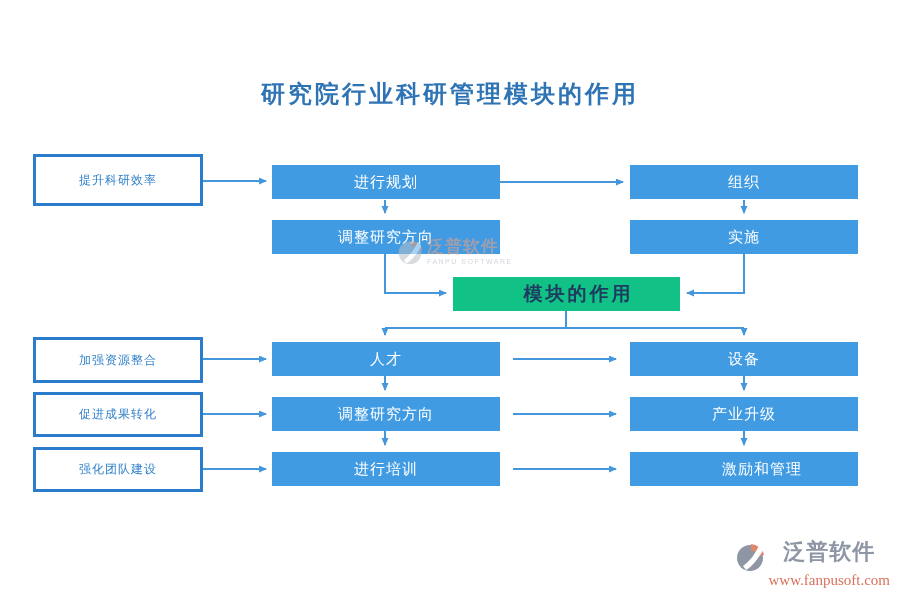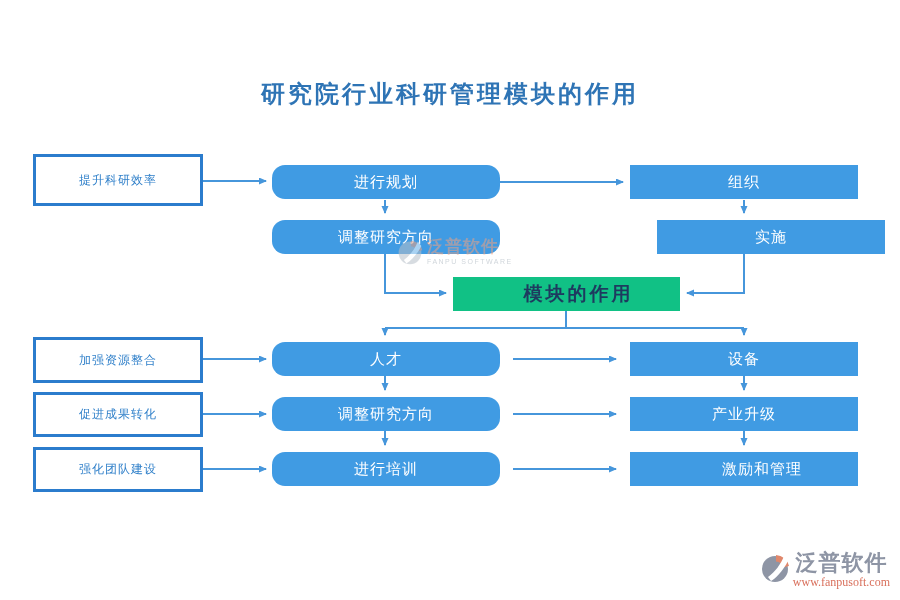--- a/index.html
+++ b/index.html
@@ -23,38 +23,38 @@
   }
   .node-blue{
     background:#409BE3;color:#fff;font-size:15px;letter-spacing:1px;
     width:228px;height:34px;
   }
   .node-green{
     background:#11C185;color:#1E3A5F;
     font-family:"Liberation Serif",serif;font-size:19px;font-weight:700;letter-spacing:3px;
     left:453px;width:227px;top:277px;height:34px;padding-left:24px;
   }
-  .col-mid{left:272px;border-radius:13px;}
+  .col-mid{left:272px;}
   .col-right{left:630px;}
   svg.wires{position:absolute;top:0;left:0;pointer-events:none;}
   .watermark{
     position:absolute;left:396px;top:238px;display:flex;align-items:flex-start;gap:3px;
     opacity:.55;z-index:5;
   }
   .watermark .wm-txt{display:flex;flex-direction:column;line-height:1;}
   .wm-brand{font-family:"Liberation Serif",serif;font-size:17px;font-weight:700;
     color:#EBA183;letter-spacing:1px;}
   .wm-sub{font-size:7px;color:#AAB4BE;letter-spacing:1.5px;margin-top:3px;}
   .footer-logo{
     position:absolute;right:10px;bottom:12px;display:flex;align-items:flex-start;gap:2px;
   }
   .footer-logo .fl-txt{display:flex;flex-direction:column;line-height:1;align-items:center;}
   .fl-brand{font-family:"Liberation Serif",serif;font-size:22px;font-weight:700;
     color:#8E95A5;letter-spacing:1px;}
-  .fl-url{font-family:"Liberation Serif",serif;font-size:12px;color:#D9705C;margin-top:2px;}
+  .fl-url{font-family:"Liberation Serif",serif;font-size:15px;color:#D9705C;margin-top:10px;}
 </style>
 </head>
 <body>
 
 <div id="canvas">
 
   <div class="title">研究院行业科研管理模块的作用</div>
 
   <svg class="wires" width="900" height="600" viewBox="0 0 900 600">
     <defs>
@@ -94,21 +94,21 @@
   </svg>
 
   <div class="node node-left" style="top:154px;height:52px;">提升科研效率</div>
   <div class="node node-left" style="top:337px;height:46px;">加强资源整合</div>
   <div class="node node-left" style="top:392px;height:45px;">促进成果转化</div>
   <div class="node node-left" style="top:447px;height:45px;">强化团队建设</div>
 
   <div class="node node-blue col-mid" style="top:165px;">进行规划</div>
   <div class="node node-blue col-right" style="top:165px;">组织</div>
   <div class="node node-blue col-mid" style="top:220px;">调整研究方向</div>
-  <div class="node node-blue col-right" style="top:220px;margin-left:27px;">实施</div>
+  <div class="node node-blue col-right" style="top:220px;">实施</div>
 
   <div class="node node-green">模块的作用</div>
 
   <div class="node node-blue col-mid" style="top:342px;">人才</div>
   <div class="node node-blue col-right" style="top:342px;">设备</div>
   <div class="node node-blue col-mid" style="top:397px;">调整研究方向</div>
   <div class="node node-blue col-right" style="top:397px;">产业升级</div>
   <div class="node node-blue col-mid" style="top:452px;">进行培训</div>
   <div class="node node-blue col-right" style="top:452px;padding-left:36px;">激励和管理</div>
 

